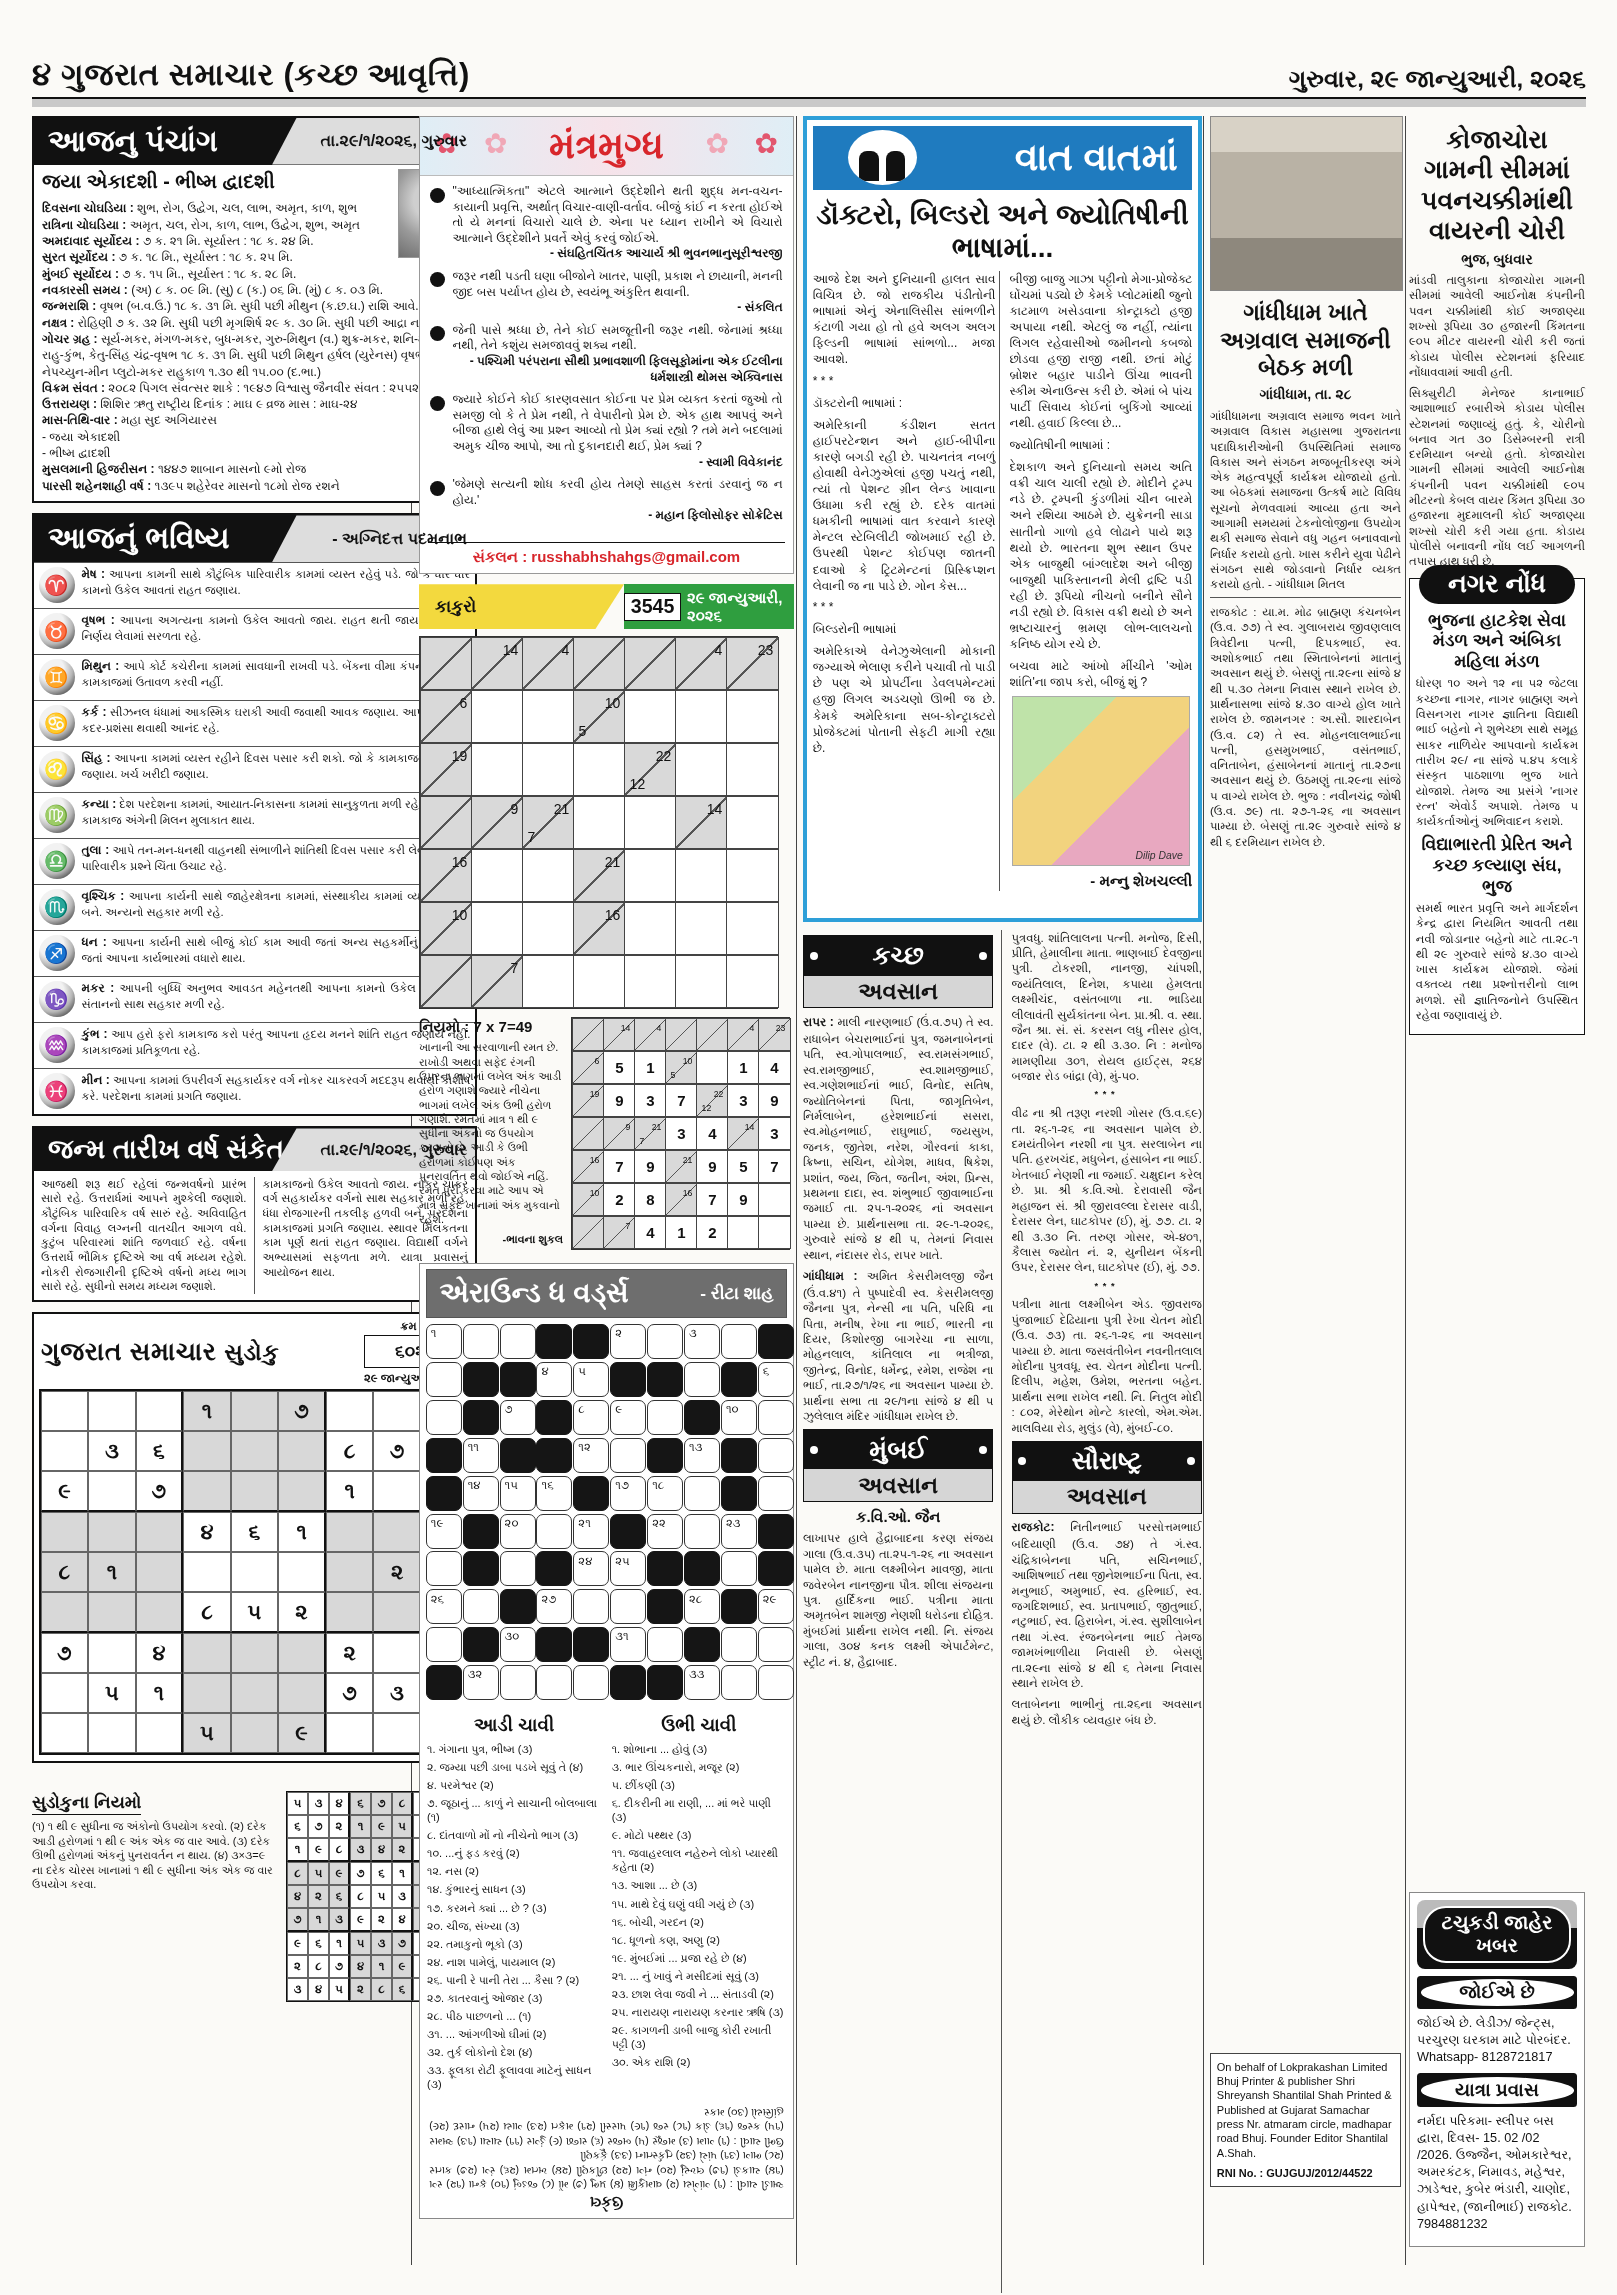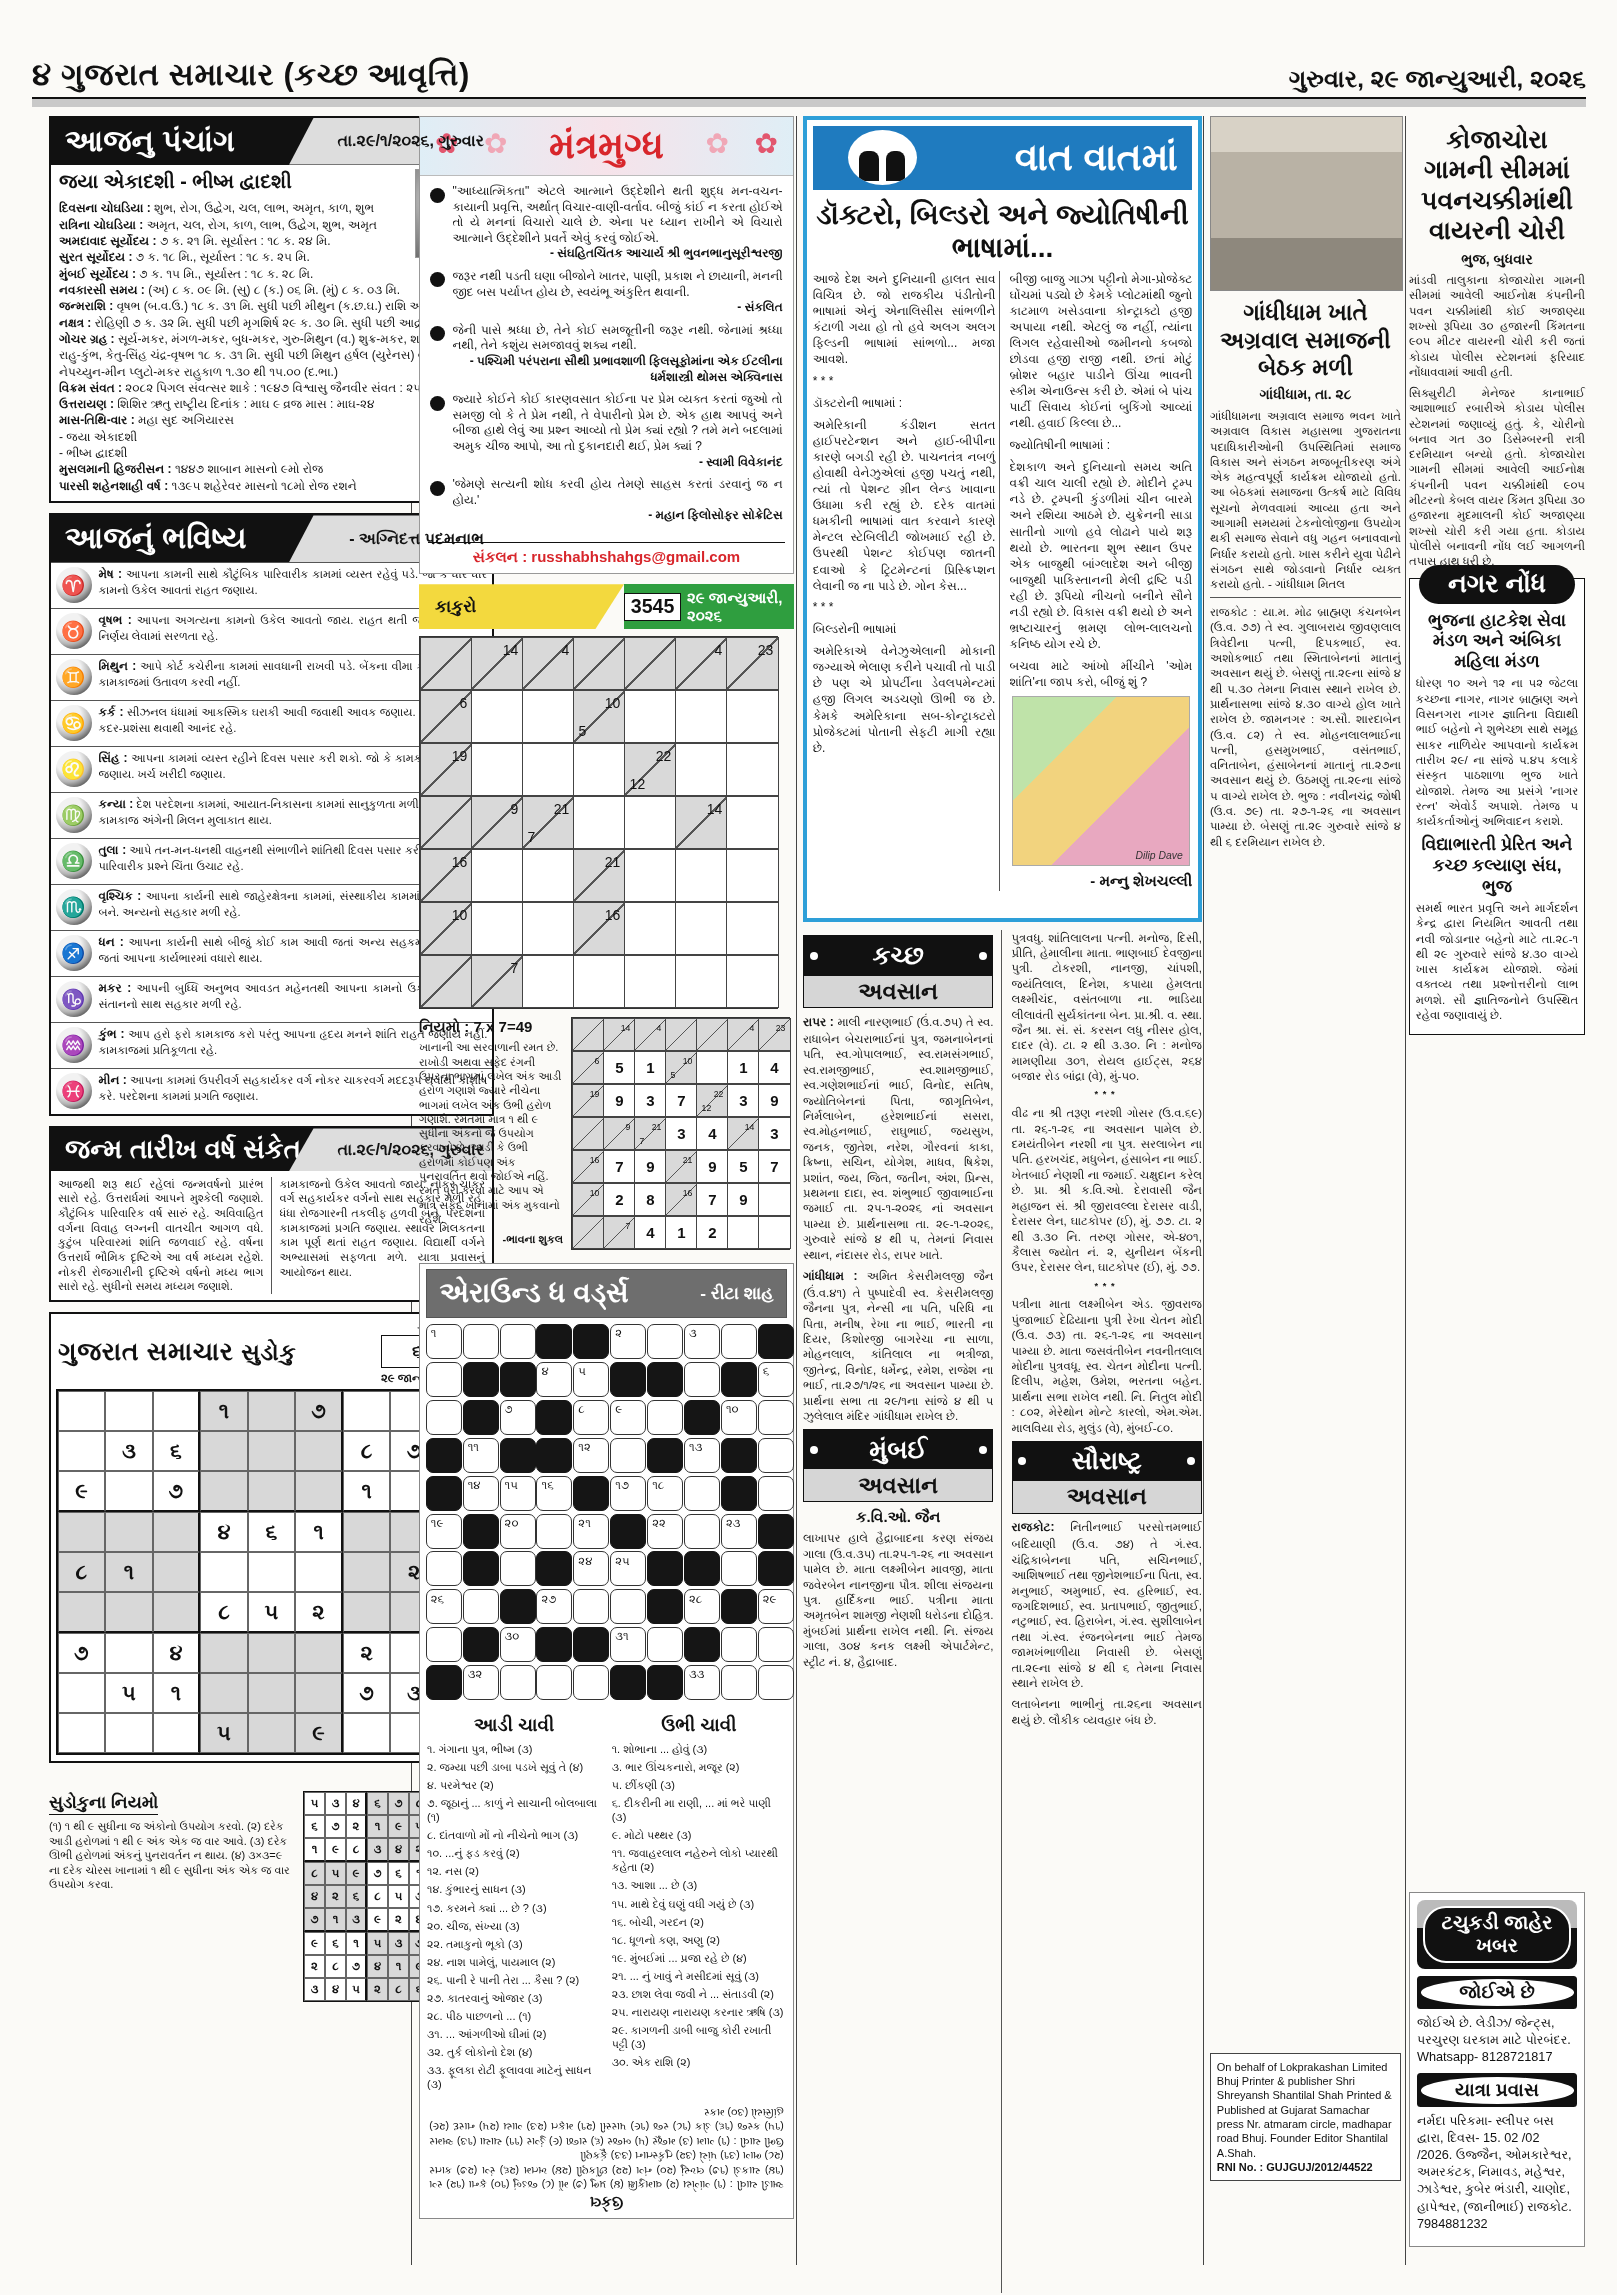--- a/index.html
+++ b/index.html
@@ -7,21 +7,21 @@
         font-family:"Liberation Sans",sans-serif;overflow:hidden;}
   
   .hdr{position:absolute;left:32px;top:35px;width:1554px;height:58px;display:flex;
        justify-content:space-between;align-items:flex-end;}
   .hdr .pg{font-size:31px;font-weight:bold;letter-spacing:0.6px;}
   .hdr .dt{font-size:24px;font-weight:bold;}
   .hdr-rule{position:absolute;left:32px;top:97px;width:1554px;height:8px;
             border-top:2.3px solid #111;background:#c9c9c9;}
   
   .col{position:absolute;top:116px;}
-  .c1{left:49px;width:445px;}
+  .c1{left:32px;width:445px;}
   .c2{left:419px;width:375px;}
   .c3{left:803px;width:399px;}
   .c4{left:1210px;width:191px;}
   .c5{left:1409px;width:176px;}
   .vd{position:absolute;top:116px;height:2149px;width:0;border-left:1.7px solid #444;}
   .box{border:2.3px solid #111;background:#fff;margin-bottom:10.4px;overflow:hidden;}
   .slant{position:relative;background:#111;color:#fff;}
   .slant .st{font-size:30px;font-weight:bold;padding:5.8px 14px;}
   .slant .sd{position:absolute;right:8px;top:50%;transform:translateY(-50%);
              color:#111;font-size:16px;font-weight:bold;}
@@ -158,21 +158,21 @@
   
   .cls{border:1.7px solid #888;background:#fff;padding:7px;}
   .cls .top{background:linear-gradient(180deg,#bbb 0 40%,#111 40%);padding:5.8px;border-radius:8px;}
   .cls .pill{background:#111;color:#fff;border:2.3px solid #fff;border-radius:23px;text-align:center;
              font-size:19.6px;font-weight:900;padding:3.5px 0;}
   .cls .sec{background:#111;border-radius:3.5px;margin-top:7px;padding:3.5px;}
   .cls .oval{background:#fff;border-radius:50%;text-align:center;font-size:18.5px;font-weight:900;padding:2.3px 0;}
   .cls p{font-size:12.7px;line-height:1.35;margin-top:5.8px;}
   
   .imp{border:1.7px solid #444;background:#fff;padding:5.8px;font-size:11px;line-height:1.3;}
-  .imp .rni{font-weight:bold;margin-top:0;}
+  .imp .rni{font-weight:bold;margin-top:6px;}
   .absbot{position:absolute;}
 </style>
 </head>
 <body>
 
 <div class="page">
 
   <div class="hdr">
     <div class="pg">૪ ગુજરાત સમાચાર (કચ્છ આવૃત્તિ)</div>
     <div class="dt">ગુરુવાર, ૨૯ જાન્યુઆરી, ૨૦૨૬</div>

